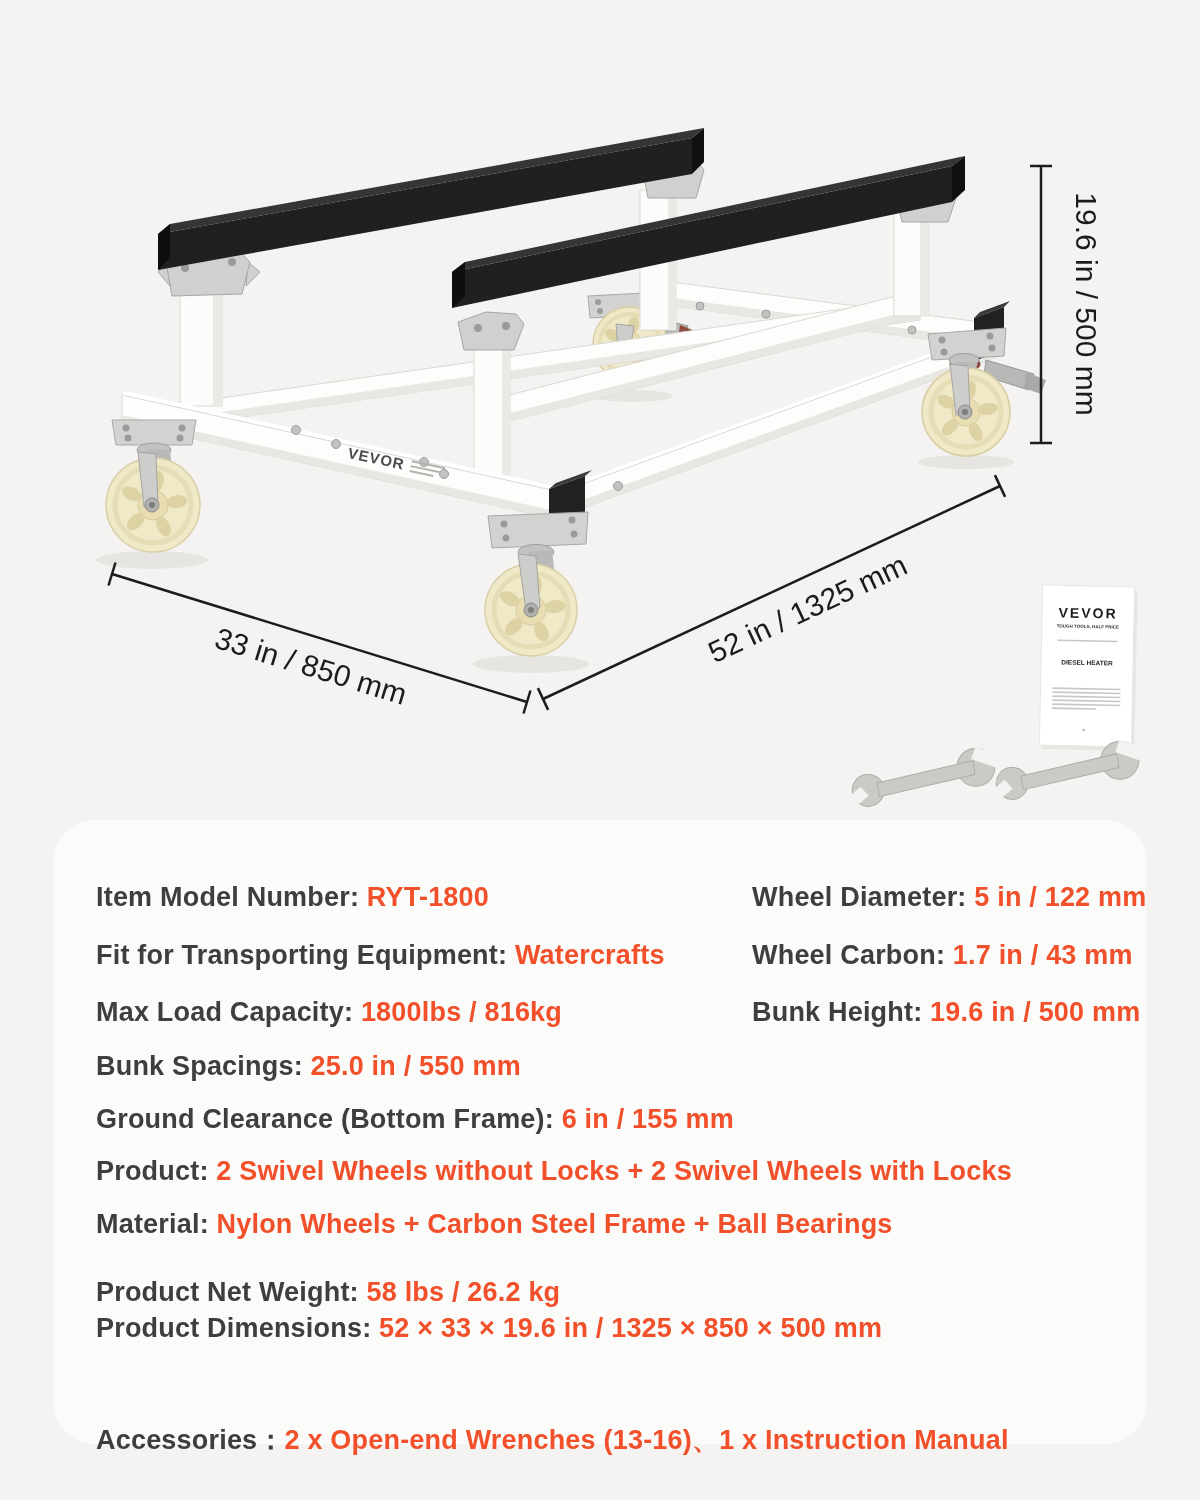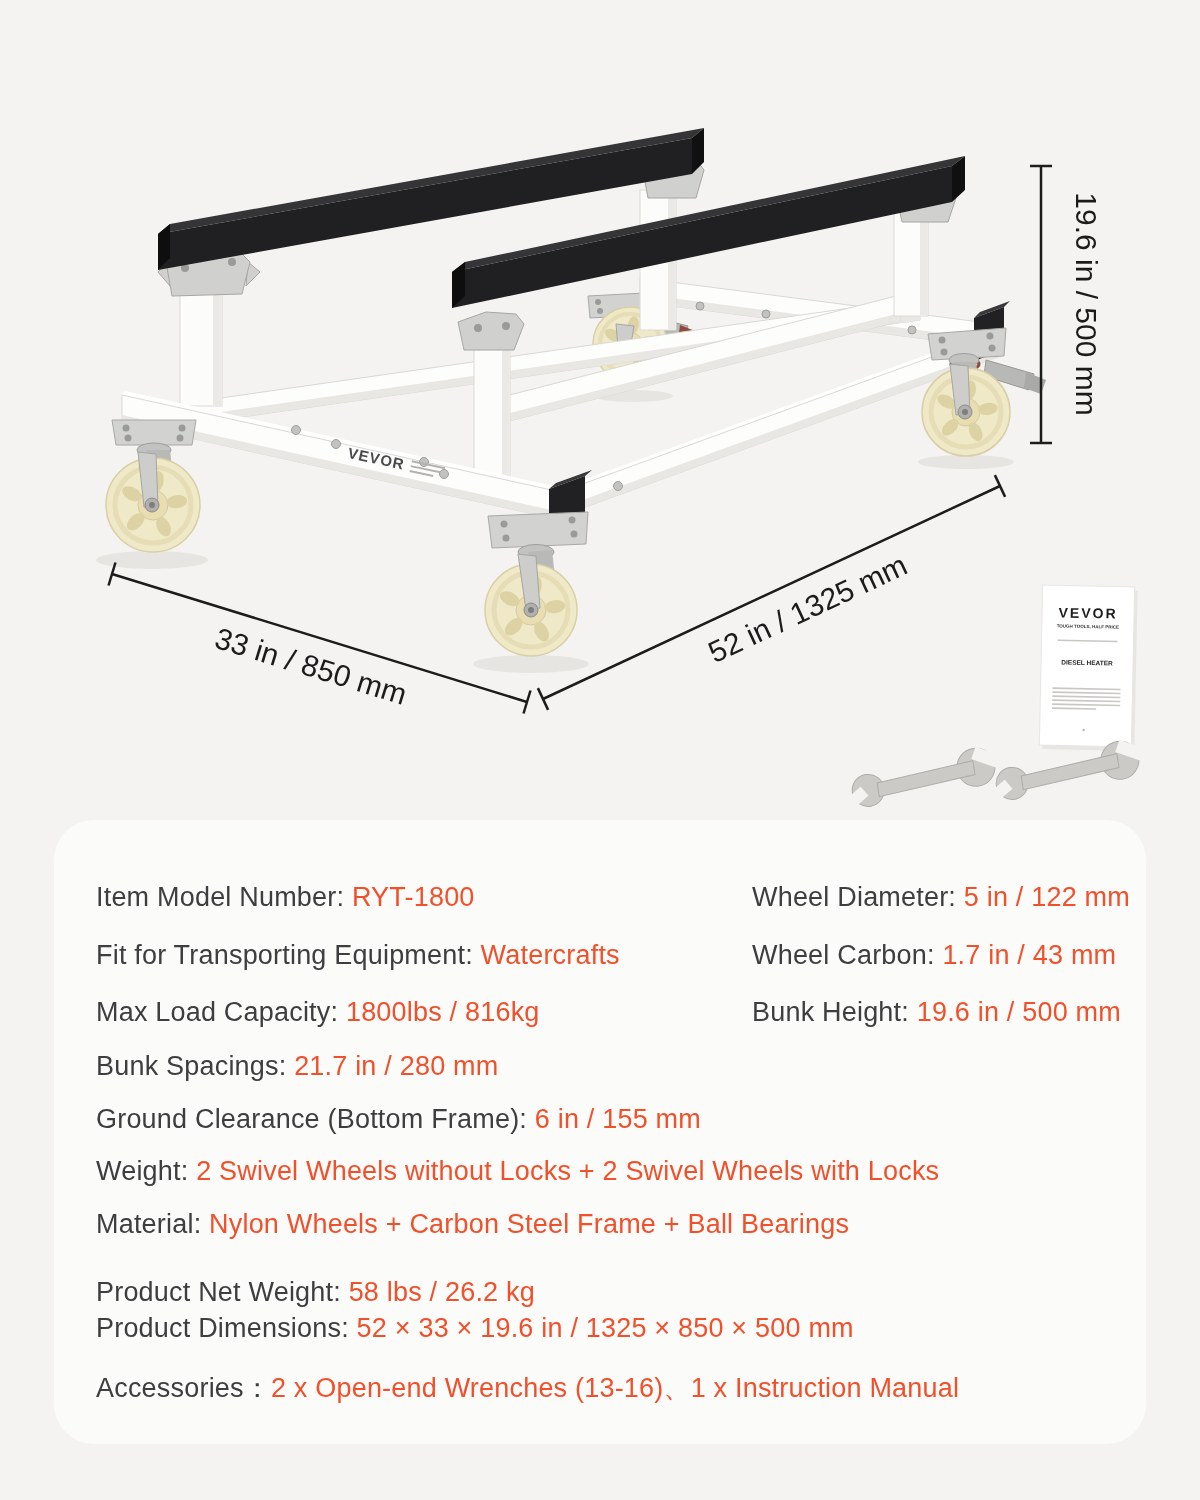--- a/index.html
+++ b/index.html
@@ -8,21 +8,21 @@
     background:#f4f3f1;
     font-family:"Liberation Sans",sans-serif;
   }
   .photo{position:absolute;left:0;top:0;width:1200px;height:835px}
   .panel{
     position:absolute;left:54px;top:820px;width:1092px;height:624px;
     background:#fbfbfa;border-radius:40px;
   }
   .row{
     position:absolute;white-space:nowrap;
-    font-size:27px;font-weight:400;color:#3e3e40;letter-spacing:.2px;line-height:32px;
+    font-size:27px;font-weight:700;color:#3e3e40;letter-spacing:.2px;line-height:32px;
   }
   .row .v{color:#f1502a}
   .col-l{left:96px}
   .col-r{left:752px}
   svg text{font-family:"Liberation Sans",sans-serif}
   .dimtext{font-size:30px;fill:#1b1b1b}
 </style>
 </head>
 <body>
 
@@ -304,32 +304,32 @@
 </div>
 
 <div class="row col-l" style="top:996px">
   <span class="k">Max Load Capacity: </span><span class="v">1800lbs / 816kg</span>
 </div>
 <div class="row col-r" style="top:996px">
   <span class="k">Bunk Height: </span><span class="v">19.6 in / 500 mm</span>
 </div>
 
 <div class="row col-l" style="top:1050px">
-  <span class="k">Bunk Spacings: </span><span class="v">21.7 in / 280 mm</span>
+  <span class="k">Bunk Spacings: </span><span class="v">25.0 in / 550 mm</span>
 </div>
 <div class="row col-l" style="top:1103px">
   <span class="k">Ground Clearance (Bottom Frame): </span><span class="v">6 in / 155 mm</span>
 </div>
 <div class="row col-l" style="top:1155px">
-  <span class="k">Weight: </span><span class="v">2 Swivel Wheels without Locks + 2 Swivel Wheels with Locks</span>
+  <span class="k">Product: </span><span class="v">2 Swivel Wheels without Locks + 2 Swivel Wheels with Locks</span>
 </div>
 <div class="row col-l" style="top:1208px">
   <span class="k">Material: </span><span class="v">Nylon Wheels + Carbon Steel Frame + Ball Bearings</span>
 </div>
 <div class="row col-l" style="top:1312px">
   <span class="k">Product Dimensions: </span><span class="v">52 × 33 × 19.6 in / 1325 × 850 × 500 mm</span>
 </div>
 <div class="row col-l" style="top:1276px">
   <span class="k">Product Net Weight: </span><span class="v">58 lbs / 26.2 kg</span>
 </div>
-<div class="row col-l" style="top:1372px">
+<div class="row col-l" style="top:1424px">
   <span class="k">Accessories：</span><span class="v">2 x Open-end Wrenches (13-16)、1 x Instruction Manual</span>
 </div>
 
 </body></html>

